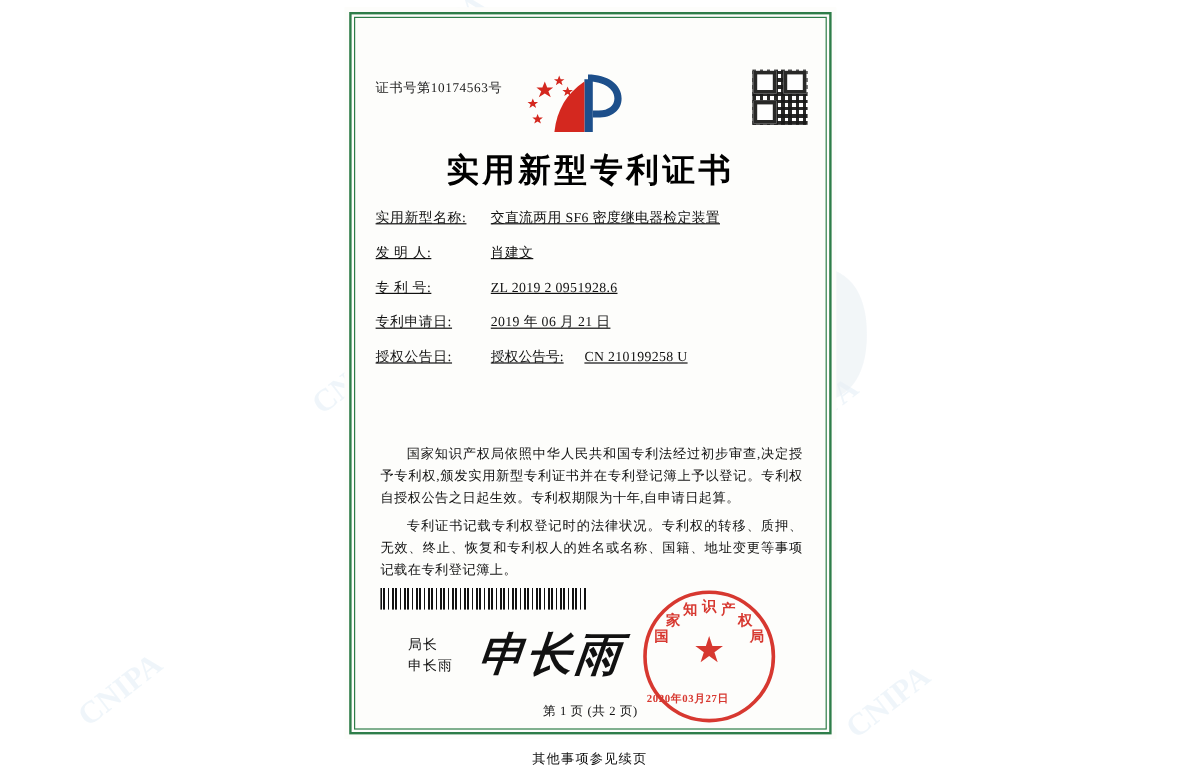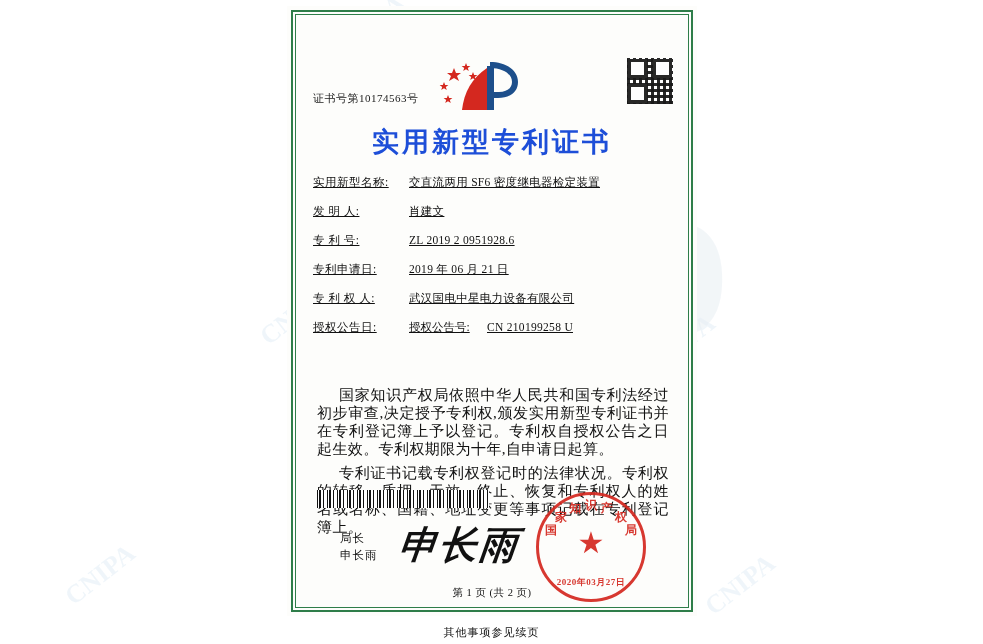--- a/index.html
+++ b/index.html
@@ -89,21 +89,20 @@
     border-bottom: 95px solid rgba(246, 222, 140, .32);
   }
   
   .cert-no {
     position: absolute;
     left: 26px;
     top: 60px;
     font-size: 11px;
     color: #1b1b1b;
     letter-spacing: .5px;
-    margin-top: 25px;
   }
   .qr {
     position: absolute;
     right: 24px;
     top: 52px;
     width: 46px;
     height: 46px;
     background:
       repeating-linear-gradient(90deg, #111 0 3px, #fff 3px 6px),
       repeating-linear-gradient(0deg, #111 0 3px, #fff 3px 6px);
@@ -135,21 +134,21 @@
     text-align: center;
   }
   .title-main {
     position: absolute;
     left: 0; right: 0;
     top: 118px;
     text-align: center;
     font-size: 27px;
     font-weight: bold;
     letter-spacing: 3px;
-    color: #1d4ed8;
+    color: #000000;
     font-family: "DejaVu Serif", serif;
   }
   .fields {
     position: absolute;
     left: 26px;
     top: 168px;
     right: 26px;
     font-size: 11.5px;
     color: #111;
     line-height: 17px;
@@ -170,22 +169,22 @@
     flex: 1 1 auto;
     letter-spacing: .3px;
   }
   .field-value .line2 { display: block; }
   .field-row.two-col .field-value-a { width: 150px; flex: 0 0 150px; }
   .field-row.two-col .field-label-b { width: 78px; flex: 0 0 78px; }
   .paragraphs {
     position: absolute;
     left: 30px;
     right: 28px;
-    top: 380px;
-    font-size: 15px;
+    top: 364px;
+    font-size: 11px;
     line-height: 18px;
     color: #111;
     text-align: justify;
     letter-spacing: .4px;
   }
   .paragraphs p {
     margin: 0 0 6px 0;
     text-indent: 22px;
   }
   .barcode {
@@ -251,21 +250,21 @@
     left: 50%;
     top: 50%;
     font-size: 12px;
     font-weight: bold;
     transform-origin: 0 0;
   }
   .seal-date {
     position: absolute;
     left: 0; right: 0;
     bottom: 10px;
-    text-align: center;
+    text-align: left;
     font-size: 9px;
     color: #d4281f;
     font-weight: bold;
     letter-spacing: .5px;
   }
   .page-footer {
     position: absolute;
     left: 0; right: 0;
     bottom: 16px;
     text-align: center;
@@ -340,24 +339,20 @@
       <div class="field-row">
         <div class="field-label">专 利 号:</div>
         <div class="field-value">ZL 2019 2 0951928.6</div>
       </div>
 
       <div class="field-row">
         <div class="field-label">专利申请日:</div>
         <div class="field-value">2019 年 06 月 21 日</div>
       </div>
 
-      <div class="field-row">
-        <div class="field-label">专 利 权 人:</div>
-        <div class="field-value">武汉国电中星电力设备有限公司</div>
-      </div>
 
 
       <div class="field-row two-col">
         <div class="field-label">授权公告日:</div>
         <div class="field-label-b">授权公告号:</div>
         <div class="field-value">CN 210199258 U</div>
       </div>
 
     </div>
 

